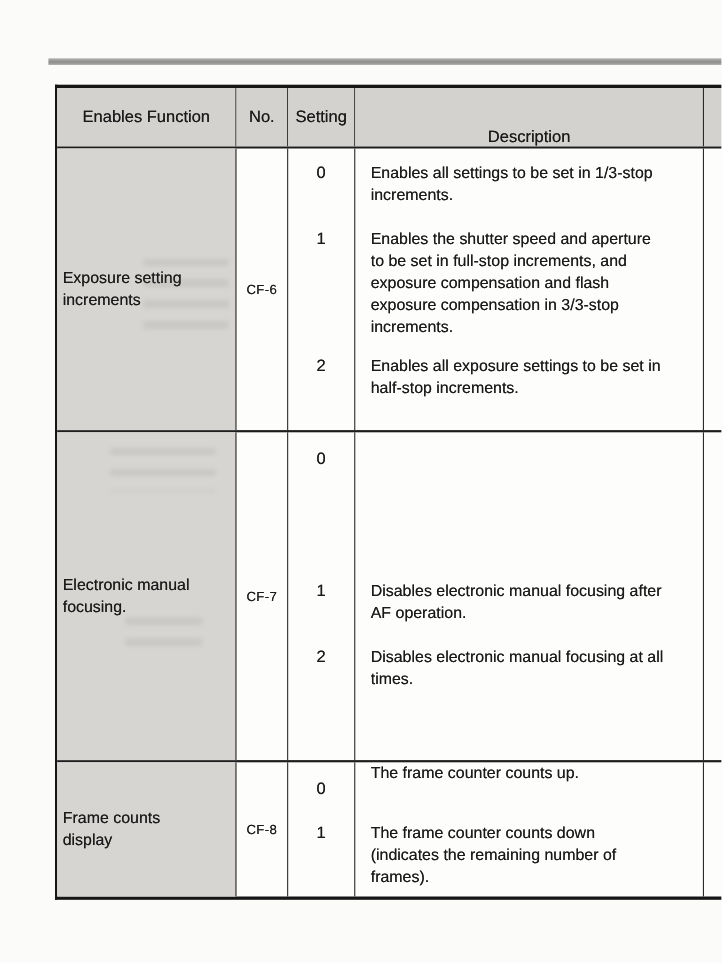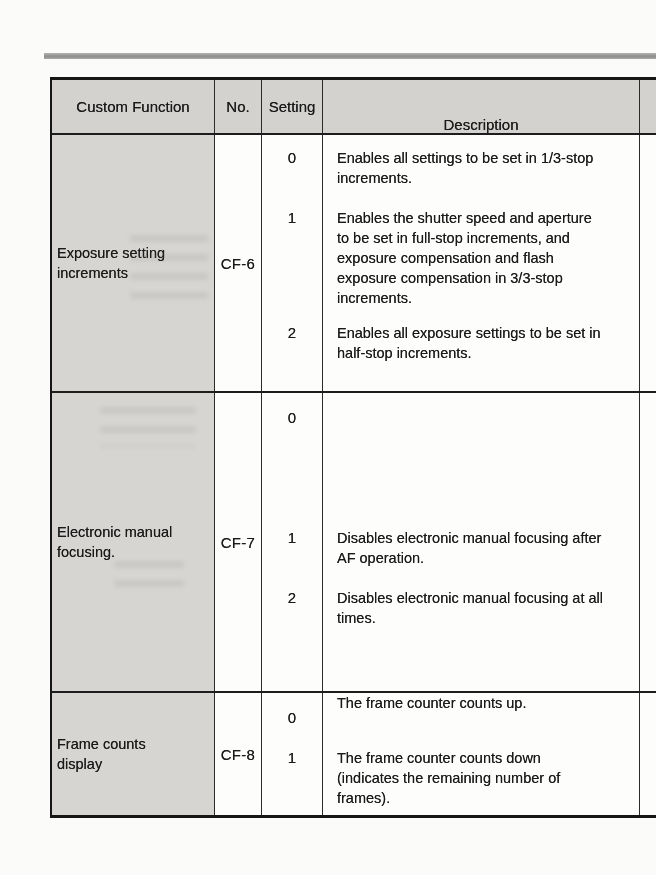--- a/index.html
+++ b/index.html
@@ -28,21 +28,21 @@
   .c-set{width:61px;}
   .c-desc{width:317px;}
   .c-sliver{width:16px;border-right:none;}
   .thead .cell{display:flex;align-items:center;justify-content:center;background:#d3d2cf;padding-left:0;}
   .thead{height:55px;font-size:15px;}
   .hdr-label{text-shadow:0 0 0.5px rgba(25,25,25,.85);}
   .func-label{
     font-size:14.5px;line-height:20px;white-space:pre-line;
     text-shadow:0 0 0.5px rgba(25,25,25,.8);
   }
-  .no-label{font-size:15px;letter-spacing:.3px;text-shadow:0 0 0.5px rgba(25,25,25,.8);}
+  .no-label{font-size:12px;letter-spacing:.3px;text-shadow:0 0 0.5px rgba(25,25,25,.8);}
   .sub{position:absolute;left:0;right:0;}
   .num{text-align:center;font-size:15px;line-height:20px;text-shadow:0 0 0.5px rgba(25,25,25,.8);}
   .txt{
     padding:0 8px 0 14px;font-size:14.5px;line-height:20px;white-space:pre-line;
     text-shadow:0 0 0.5px rgba(25,25,25,.8);
   }
   .page-number{
     position:absolute;left:38px;top:842px;font-size:24px;font-weight:bold;
     letter-spacing:.5px;color:#121212;margin-top:40px;
   }
@@ -54,21 +54,21 @@
 </style>
 </head>
 <body>
 
 <div class="top-rule"></div>
 
 <div class="doc-table">
 
   <div class="tr thead">
     <div class="cell c-func">
-      <span class="hdr-label">Custom Function</span>
+      <span class="hdr-label">Enables Function</span>
     </div>
     <div class="cell c-no">
       <span class="hdr-label">No.</span>
     </div>
     <div class="cell c-set" style="display:flex;align-items:center;justify-content:center;">
       <span class="hdr-label">Setting</span>
     </div>
     <div class="cell c-desc" style="display:flex;align-items:flex-end;justify-content:center;">
       <span class="hdr-label">Description</span>
     </div>

